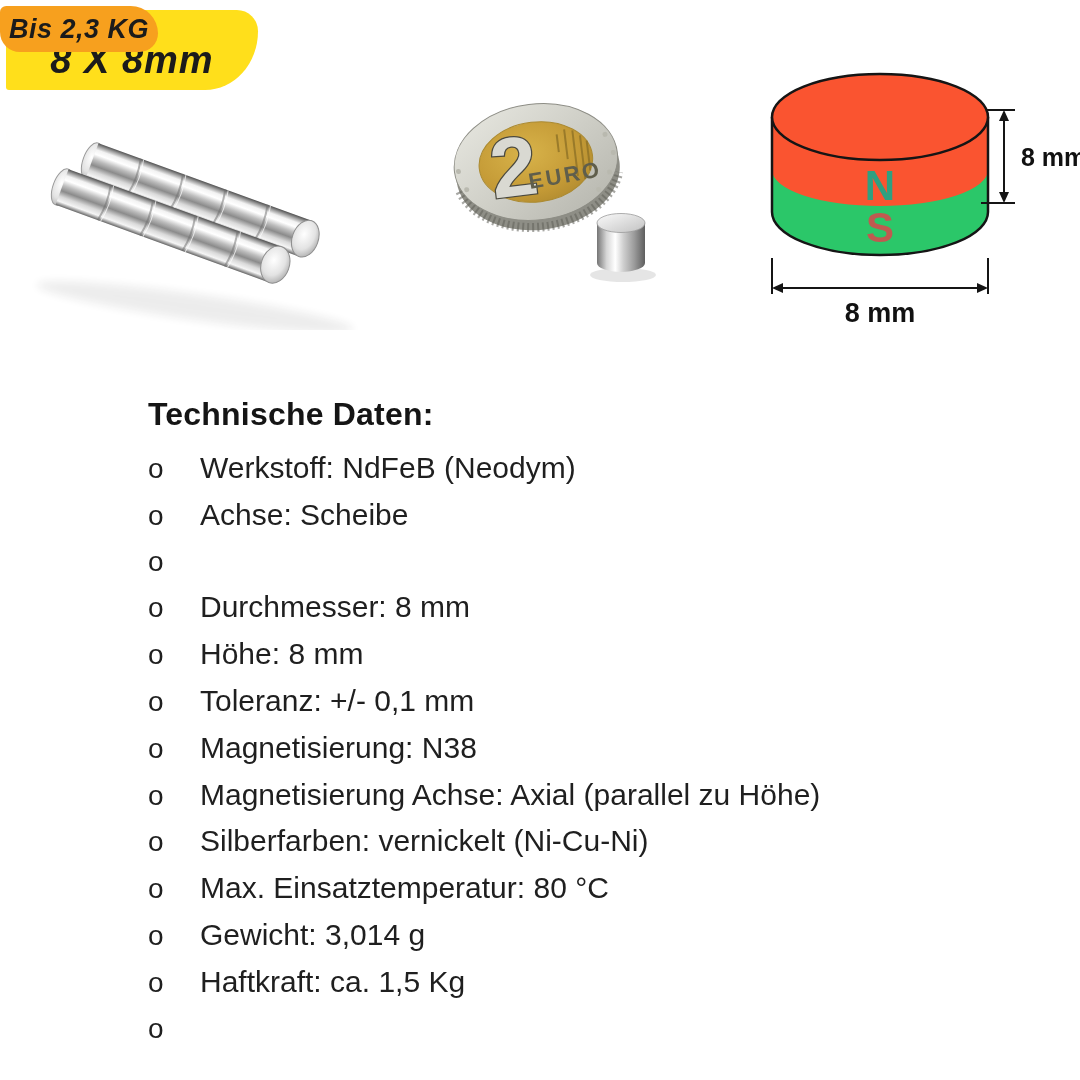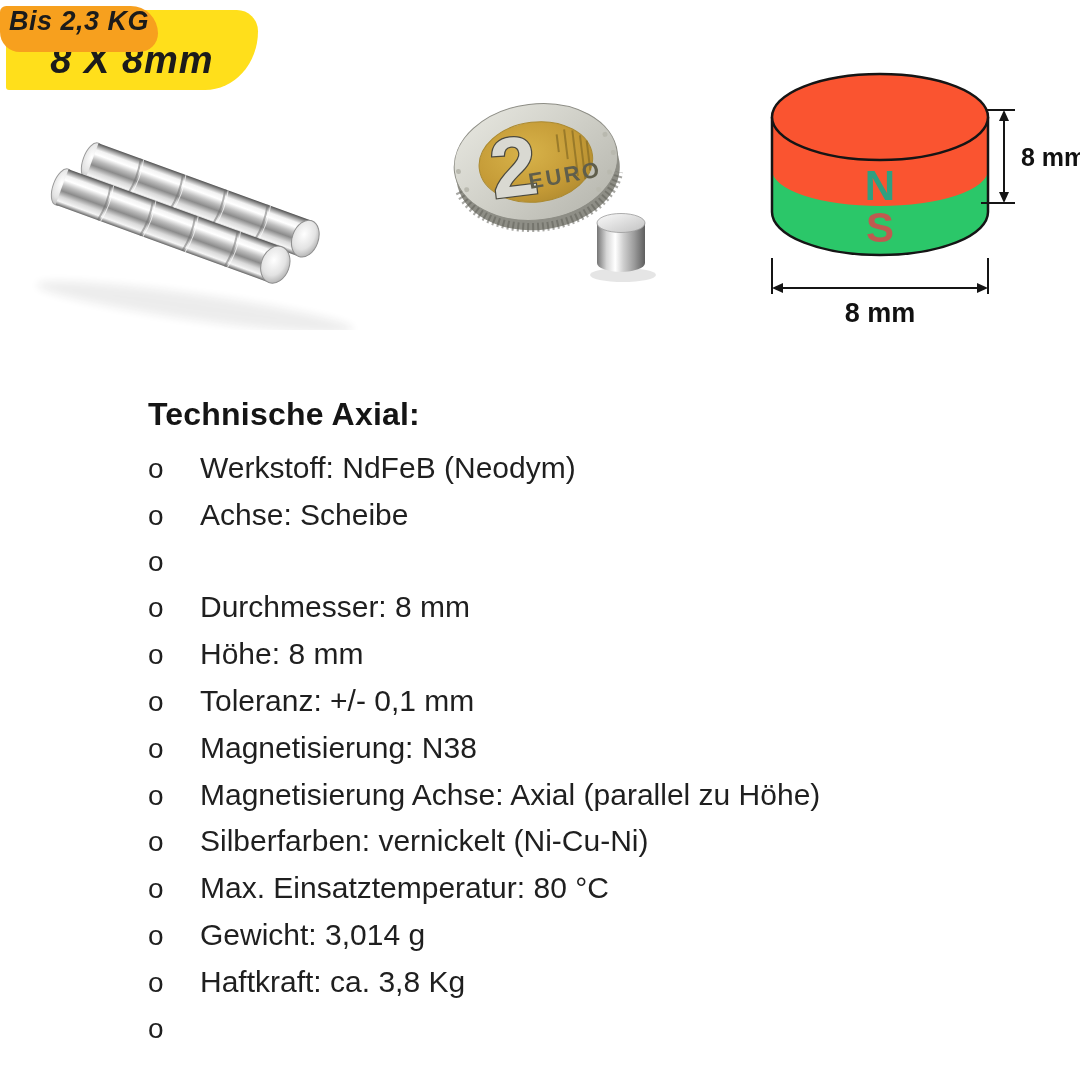--- a/index.html
+++ b/index.html
@@ -15,21 +15,21 @@
     display:flex;align-items:flex-end;justify-content:center;
   }
   .badge-yellow .badge-text{
     font-size:38px;font-weight:bold;font-style:italic;color:#1b1b1b;
     padding-bottom:8px;letter-spacing:1px;
   }
   .badge-orange{
     position:absolute;left:0;top:6px;width:158px;height:46px;
     background:#F7A01E;
     border-radius:10px 44px 30px 32px;
-    display:flex;justify-content:center;
+    display:flex;align-items:center;justify-content:center;
   }
   .badge-orange .badge-text{
     font-size:27px;font-weight:bold;font-style:italic;color:#1b1b1b;letter-spacing:0.5px;
   }
   
   .fig{position:absolute;}
   #fig-magnets{left:10px;top:95px;}
   #fig-coin{left:430px;top:85px;}
   #fig-diagram{left:750px;top:60px;}
   
@@ -206,21 +206,21 @@
       <line x1="22" y1="198" x2="22" y2="234"></line>
       <line x1="238" y1="198" x2="238" y2="234"></line>
       <line x1="28" y1="228" x2="232" y2="228"></line>
     </g>
     <polygon points="22,228 33,223 33,233" fill="#151515"></polygon>
     <polygon points="238,228 227,223 227,233" fill="#151515"></polygon>
     <text x="130" y="262" text-anchor="middle" font-size="27" font-weight="bold" fill="#111111">8 mm</text>
   </svg>
 
   <section class="specs">
-    <h2>Technische Axial:</h2>
+    <h2>Technische Daten:</h2>
     <ul>
       <li>
           <span class="bullet">o</span>
           <span>Werkstoff: NdFeB (Neodym)</span>
         </li>
       <li>
           <span class="bullet">o</span>
           <span>Achse: Scheibe</span>
         </li>
       <li>
@@ -253,21 +253,21 @@
       <li>
           <span class="bullet">o</span>
           <span>Max. Einsatztemperatur: 80 °C</span>
         </li>
       <li>
           <span class="bullet">o</span>
           <span>Gewicht: 3,014 g</span>
         </li>
       <li>
           <span class="bullet">o</span>
-          <span>Haftkraft: ca. 3,8 Kg</span>
+          <span>Haftkraft: ca. 1,5 Kg</span>
         </li>
       <li>
           <span class="bullet">o</span>
         </li>
     </ul>
   </section>
 
 </div>
 
 </body></html>

